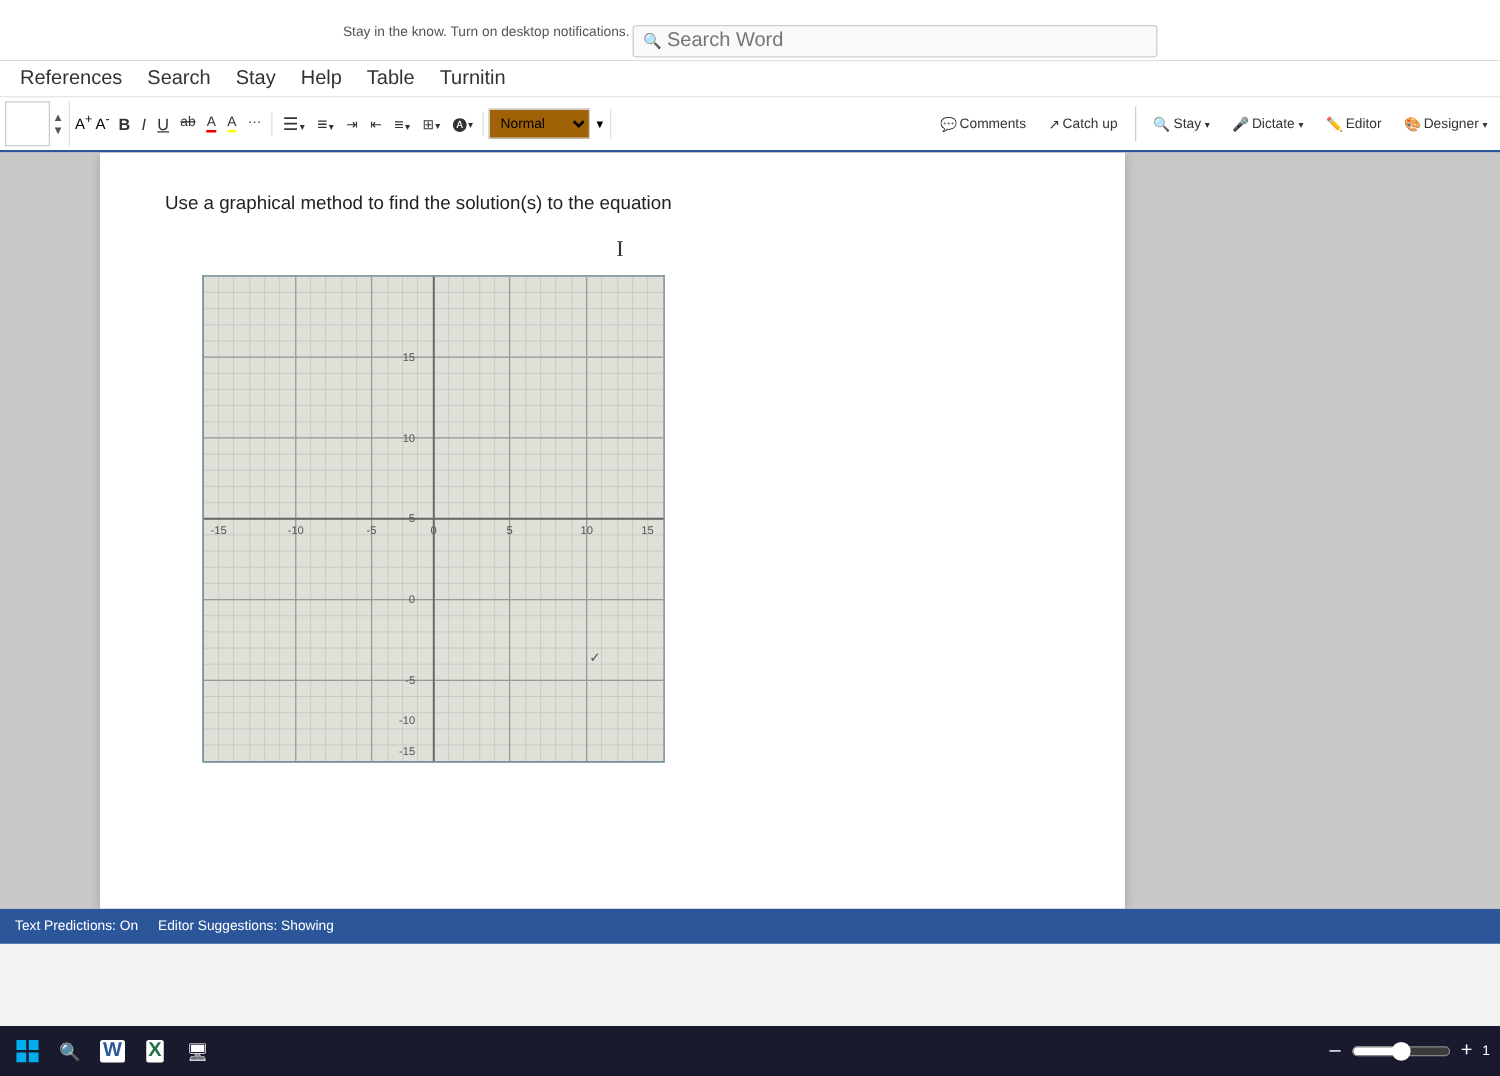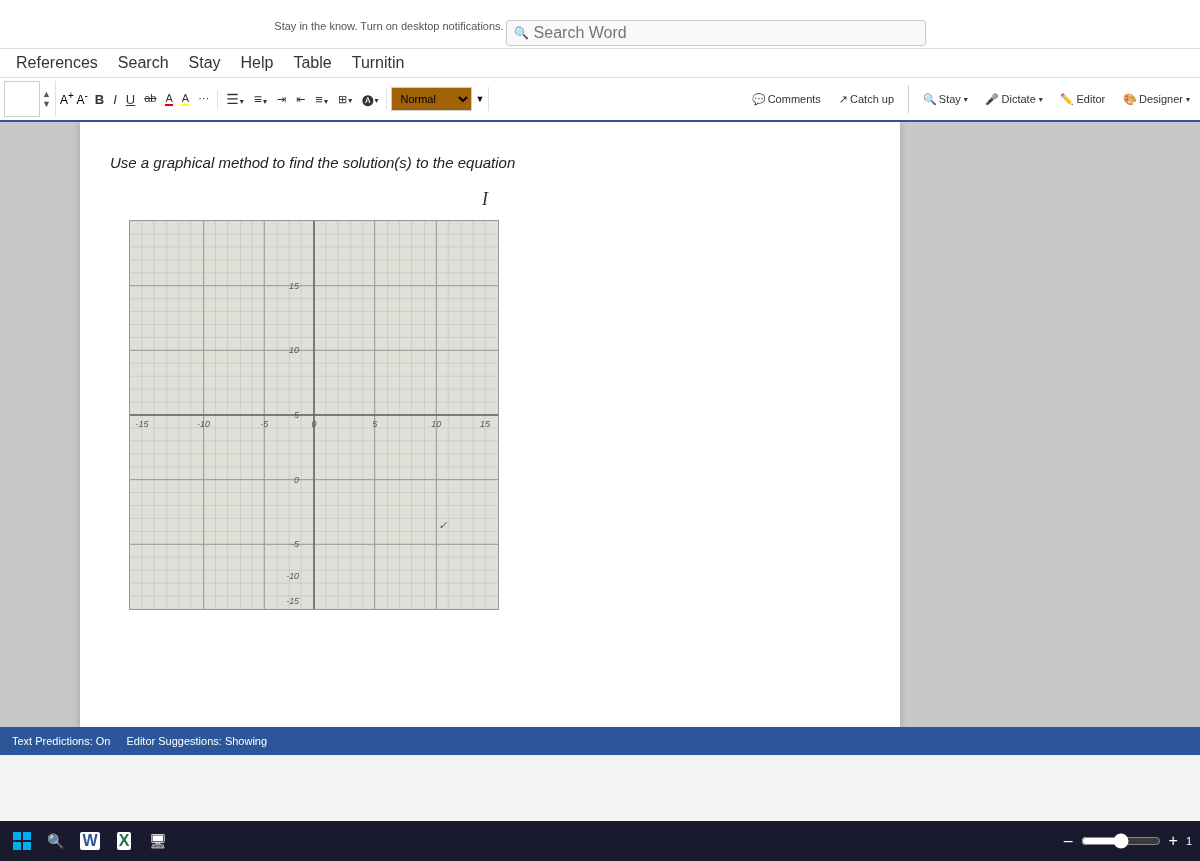--- a/index.html
+++ b/index.html
@@ -149,24 +149,23 @@
       overflow: hidden;
     }
 
     .left-margin { width: 80px; background: #c8c8c8; }
     .right-margin { flex: 1; background: #c8c8c8; }
 
     .document-page {
       background: #fff;
       width: 820px;
       min-height: 100%;
-      padding: 30px 40px 30px 30px;
+      padding: 30px 40px 30px 52px;
       box-shadow: 0 2px 8px rgba(0,0,0,0.2);
       position: relative;
-      font-style: italic;
     }
 
     .doc-title {
       font-size: 15px;
       font-weight: normal;
       color: #222;
       margin-bottom: 16px;
       line-height: 1.4;
     }
 
@@ -186,21 +185,21 @@
     }
 
     
     .grid-chart {
       margin-top: 10px;
       position: relative;
       width: 370px;
       height: 390px;
       border: 1px solid #999;
       background: #0369a1;
-      margin-left: 19px;
+      margin-left: 30px;
     }
 
     .grid-svg {
       width: 100%;
       height: 100%;
     }
 
     
     .status-bar {
       background: #2b579a;

